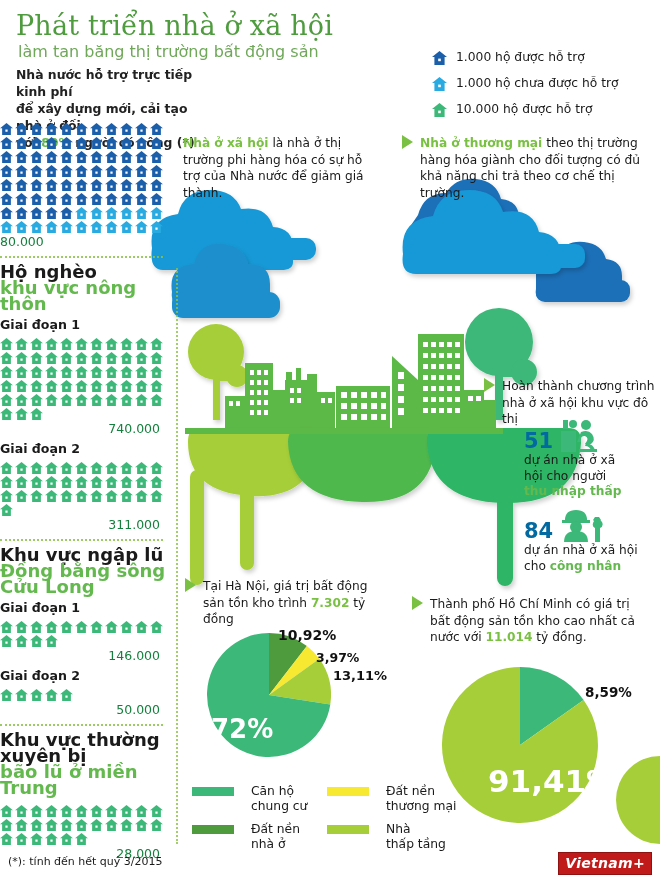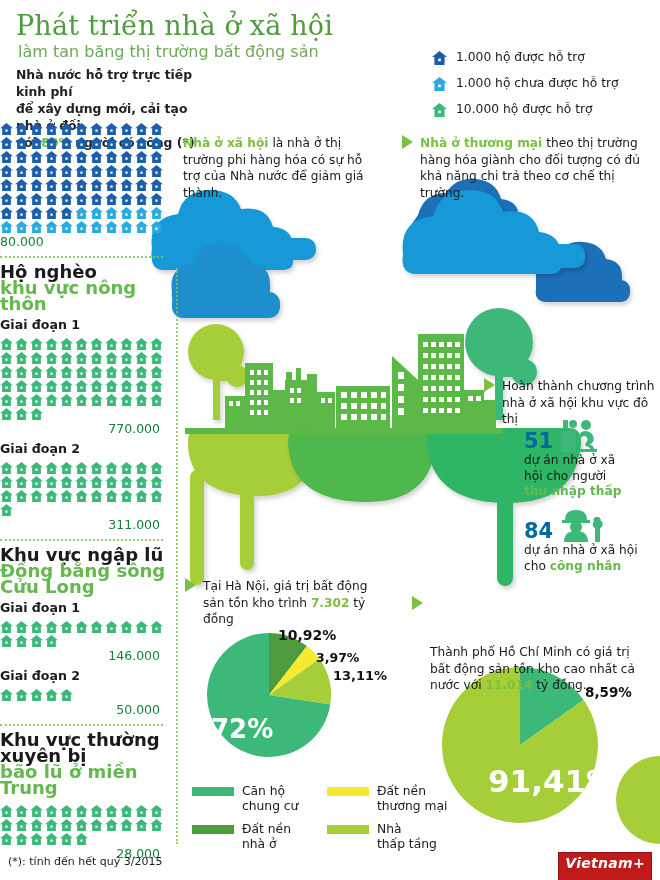--- a/index.html
+++ b/index.html
@@ -66,49 +66,49 @@
   #blk-social p .g { font-weight:bold; }
   #blk-comm  { left:402px; top:135px; width:250px; }
   #blk-comm p { font-weight:normal; }
   #blk-comm p .g { font-weight:bold; }
   #blk-urban { left:484px; top:378px; width:180px; }
   #blk-urban p { font-weight:normal; }
   #blk-hanoi { left:185px; top:578px; width:200px; }
   #blk-hanoi p { font-weight:normal; }
   #blk-hanoi p .g { font-weight:bold; }
   #blk-hcm   { left:412px; top:596px; width:230px; }
-  #blk-hcm p { font-weight:normal;margin-top:48px; }
+  #blk-hcm p { font-weight:normal; }
   #blk-hcm p .g { font-weight:bold; }
 
   
   .stat { position:absolute; width:150px; }
   .stat .top { display:flex; align-items:flex-end; gap:6px; height:34px; }
   .stat .big { font-size:21px; font-weight:bold; color:#0369a1; line-height:22px; }
   .stat .txt { font-size:12.2px; line-height:15.5px; color:#1a1a1a; margin-top:1px; }
   .stat .txt .g { color:#63b94e; font-weight:bold; }
   #stat51 { left:524px; top:418px; }
   #stat84 { left:524px; top:508px; }
 
   
   .ill { position:absolute; left:0; top:0; width:660px; height:880px;
          pointer-events:none; }
 
   
   .pielegend { position:absolute; left:192px; top:784px; width:270px;
                display:grid; grid-template-columns:1fr 1fr; row-gap:8px; }
-  .pl-item { display:flex; gap:8px; align-items:flex-start; }
+  .pl-item { display:flex; gap:17px; align-items:flex-start; }
   .sw { width:42px; height:9px; flex:0 0 auto; margin-top:3px; }
   .pl-item span { font-size:12.3px; line-height:15px; color:#1a1a1a; }
 
   
   .footnote { position:absolute; left:8px; top:855px; font-size:11px; color:#1a1a1a; }
   .vnplus {
     position:absolute; right:8px; top:852px;
     background:#c11a1a; color:#fff; font-weight:bold; font-size:14px;
-    padding:2px 6px 9px; letter-spacing:.3px;
+    padding:2px 6px 3px; letter-spacing:.3px;
     border:1px solid #8e1212; font-style:italic;
   }
   .pct-lbl { position:absolute; font-weight:bold; color:#111; }
 </style>
 </head>
 <body>
 
 <div id="page">
 
   <svg class="ill" viewBox="0 0 660 880">
@@ -907,21 +907,21 @@
           </svg></span>
         <span class="cell"><svg width="13" height="12" viewBox="0 0 15 14">
             <path d="M7.5 0 L15 6 L12.6 6 L12.6 14 L2.4 14 L2.4 6 L0 6 Z" fill="#3cb878"></path>
             <rect x="6.2" y="7.6" width="2.6" height="2.6" fill="#fff"></rect>
           </svg></span>
         <span class="cell"><svg width="13" height="12" viewBox="0 0 15 14">
             <path d="M7.5 0 L15 6 L12.6 6 L12.6 14 L2.4 14 L2.4 6 L0 6 Z" fill="#3cb878"></path>
             <rect x="6.2" y="7.6" width="2.6" height="2.6" fill="#fff"></rect>
           </svg></span>
       </div>
-    <div class="num r">770.000</div>
+    <div class="num r">740.000</div>
     <div class="phase">Giai đoạn 2</div>
     <div class="grid" id="g-s0-p1">
         <span class="cell"><svg width="13" height="12" viewBox="0 0 15 14">
             <path d="M7.5 0 L15 6 L12.6 6 L12.6 14 L2.4 14 L2.4 6 L0 6 Z" fill="#3cb878"></path>
             <rect x="6.2" y="7.6" width="2.6" height="2.6" fill="#fff"></rect>
           </svg></span>
         <span class="cell"><svg width="13" height="12" viewBox="0 0 15 14">
             <path d="M7.5 0 L15 6 L12.6 6 L12.6 14 L2.4 14 L2.4 6 L0 6 Z" fill="#3cb878"></path>
             <rect x="6.2" y="7.6" width="2.6" height="2.6" fill="#fff"></rect>
           </svg></span>

